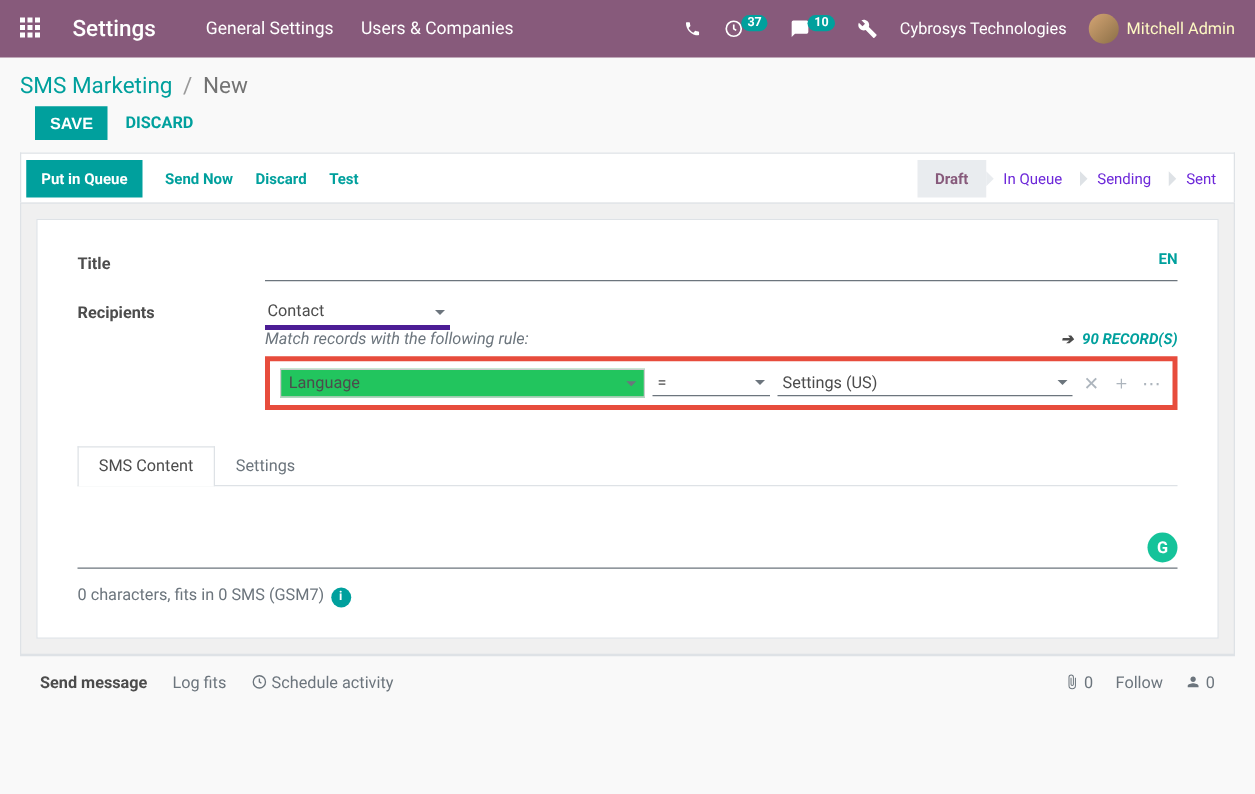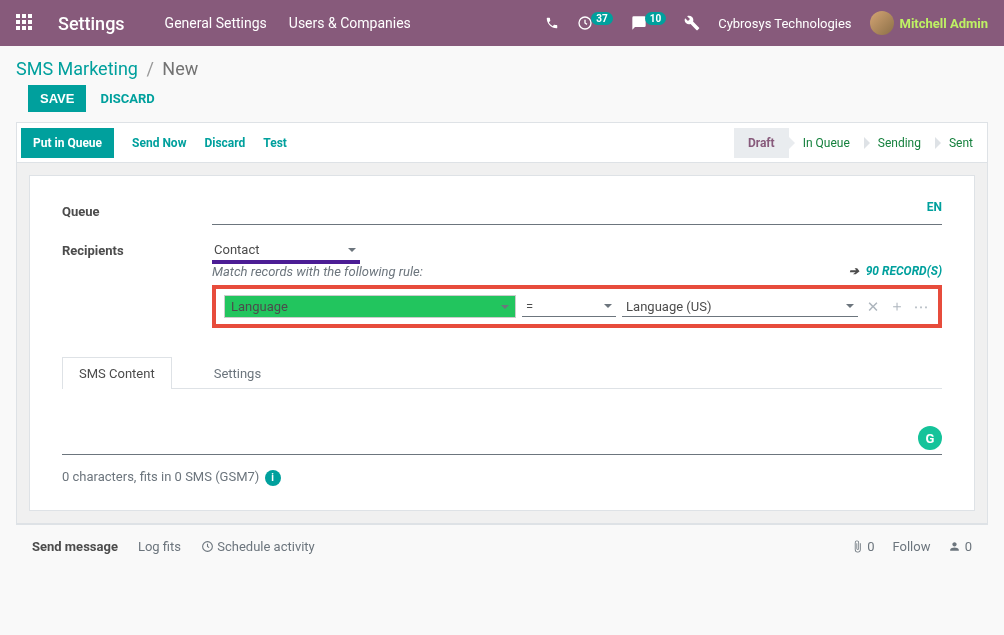--- a/index.html
+++ b/index.html
@@ -8,37 +8,37 @@
 .apps-icon { width: 18px; height: 18px; display: grid; grid-template-columns: repeat(3,4px); grid-template-rows: repeat(3,4px); gap: 2px; margin-right: 24px; cursor: pointer; }
 .apps-icon span { background: #fff; width: 4px; height: 4px; }
 .header-title { font-size: 18px; font-weight: 500; margin-right: 40px; }
 .nav-link { color: #fff; font-size: 14px; margin-right: 22px; cursor: pointer; }
 .header-spacer { flex: 1; }
 .header-right { display: flex; align-items: center; gap: 18px; }
 .icon-btn { color: #fff; cursor: pointer; display: flex; align-items: center; position: relative; }
 .badge { background: #00A09D; color: #fff; font-size: 10px; font-weight: 700; padding: 1px 5px; border-radius: 8px; margin-left: -2px; position: relative; top: -5px; }
 .company { color: #fff; font-size: 13px; }
 .avatar { width: 24px; height: 24px; border-radius: 50%; background: linear-gradient(135deg,#d4a574,#8b6f47); margin-right: 6px; }
-.user { display: flex; align-items: center; color: #bef264; font-size: 13px; font-weight: bold; }
+.user { display: flex; align-items: center; color: #fef9c3; font-size: 13px; }
 
 .breadcrumb-bar { padding: 12px 16px 6px; }
 .breadcrumb { font-size: 18px; }
 .bc-link { color: #00A09D; }
 .bc-sep { color: #999; margin: 0 4px; }
 .bc-current { color: #737373; }
 .actions-row { padding: 0 28px 10px; display: flex; align-items: center; gap: 14px; }
 .btn-primary { background: #00A09D; color: #fff; border: none; padding: 6px 12px; font-size: 13px; font-weight: 700; cursor: pointer; text-transform: uppercase; }
 .btn-link { color: #00A09D; font-size: 13px; font-weight: 700; cursor: pointer; text-transform: uppercase; }
 
 .statusbar { background: #fff; border: 1px solid #dee2e6; border-bottom: none; margin: 0 16px; display: flex; align-items: center; padding: 0; height: 40px; }
 .statusbar-left { display: flex; align-items: center; padding-left: 4px; gap: 18px; }
 .sb-btn-primary { background: #00A09D; color: #fff; padding: 8px 12px; font-size: 12px; font-weight: 700; cursor: pointer; }
 .sb-btn { color: #00A09D; font-size: 12px; font-weight: 700; cursor: pointer; }
 .statusbar-right { margin-left: auto; display: flex; }
-.status-step { padding: 8px 14px; font-size: 12px; color: #15803d; position: relative; display: flex; align-items: center; }
+.status-step { padding: 8px 14px; font-size: 12px; color: #6d28d9; position: relative; display: flex; align-items: center; }
 .status-step.active { background: #e9ecef; color: #875A7B; font-weight: 700; }
 .status-step::after { content:''; position: absolute; right: -6px; top: 50%; transform: translateY(-50%); width: 0; height: 0; border-top: 6px solid transparent; border-bottom: 6px solid transparent; border-left: 6px solid #dee2e6; }
 .status-step.active::after { border-left-color: #e9ecef; z-index:1; }
 .status-step:last-child::after{display:none;}
 
 .form-sheet-wrap { background: #f0f0f0; border: 1px solid #dee2e6; margin: 0 16px; padding: 12px; }
 .form-sheet { background: #fff; border: 1px solid #dee2e6; padding: 24px 32px; position: relative; }
 .form-row { display: flex; align-items: flex-start; margin-bottom: 14px; }
 .form-label { width: 150px; font-weight: 700; color: #4c4c4c; font-size: 13px; padding-top: 4px; }
 .form-field { flex: 1; }
@@ -51,21 +51,21 @@
 .arrow-icon { color: #4c4c4c; margin-right: 4px; }
 
 .highlight-box { border: 4px solid #E74C3C; padding: 6px 8px; margin-top: 2px; display: flex; align-items: center; gap: 6px; }
 .filter-field { border: 1px solid #ccc; padding: 3px 6px; font-size: 13px; background: #22c55e; position: relative; display: flex; align-items: center; }
 .filter-field.wide { flex: 1.3; }
 .filter-field .caret { position: static; transform: none; margin-left: auto; }
 .op-field { border: none; border-bottom: 1px solid #6c757d; padding: 2px 18px 2px 4px; font-size: 13px; position: relative; width: 94px; }
 .val-field { border: none; border-bottom: 1px solid #6c757d; padding: 2px 18px 2px 4px; font-size: 13px; position: relative; flex: 1; }
 .rule-icon { color: #adb5bd; width: 18px; text-align: center; cursor: pointer; font-size: 15px; }
 
-.tabs { margin-top: 28px; border-bottom: 1px solid #dee2e6; display: flex; gap: 25px; }
+.tabs { margin-top: 28px; border-bottom: 1px solid #dee2e6; display: flex; }
 .tab { padding: 8px 16px; font-size: 13px; color: #6c757d; cursor: pointer; border: 1px solid transparent; border-bottom: none; position: relative; top: 1px; }
 .tab.active { border-color: #dee2e6; background: #fff; color: #4c4c4c; }
 .content-area { border-bottom: 1px solid #6c757d; min-height: 54px; margin-top: 12px; position: relative; }
 .grammarly { position: absolute; right: 0; bottom: 4px; width: 24px; height: 24px; border-radius: 50%; background: #15C39A; display: flex; align-items: center; justify-content: center; color: #fff; font-size: 13px; font-weight: 700; }
 .char-count { color: #6c757d; font-size: 13px; margin-top: 14px; }
 .info-icon { display: inline-flex; width: 16px; height: 16px; border-radius: 50%; background: #00A09D; color: #fff; align-items: center; justify-content: center; font-size: 10px; font-weight: 700; margin-left: 2px; }
 
 .chatter { border-top: 1px solid #dee2e6; margin: 0 16px; padding: 14px 16px; display: flex; align-items: center; gap: 20px; color: #6c757d; font-size: 13px; }
 .chatter-link { cursor: pointer; }
 .chatter-link.bold { font-weight: 700; color: #4c4c4c; }
@@ -151,21 +151,21 @@
     <div class="status-step">Sending</div>
     <div class="status-step">Sent</div>
   </div>
 </div>
 
 <div class="form-sheet-wrap">
   <div class="form-sheet">
     <span class="lang-btn">EN</span>
 
     <div class="form-row">
-      <div class="form-label">Queue</div>
+      <div class="form-label">Title</div>
       <div class="form-field">
         <input class="title-input" value="" style="">
       </div>
     </div>
 
     <div class="form-row">
       <div class="form-label">Recipients</div>
       <div class="form-field">
         <div class="select-field">
           <span>Contact</span>
@@ -183,21 +183,21 @@
         <div class="highlight-box">
           <div class="filter-field wide">
             <span>Language</span>
             <span class="caret"></span>
           </div>
           <div class="op-field">
             <span>=</span>
             <span class="caret"></span>
           </div>
           <div class="val-field">
-            <span>Language (US)</span>
+            <span>Settings (US)</span>
             <span class="caret"></span>
           </div>
           <span class="rule-icon">✕</span>
           <span class="rule-icon">＋</span>
           <span class="rule-icon">⋯</span>
         </div>
       </div>
     </div>
 
     <div class="tabs">

